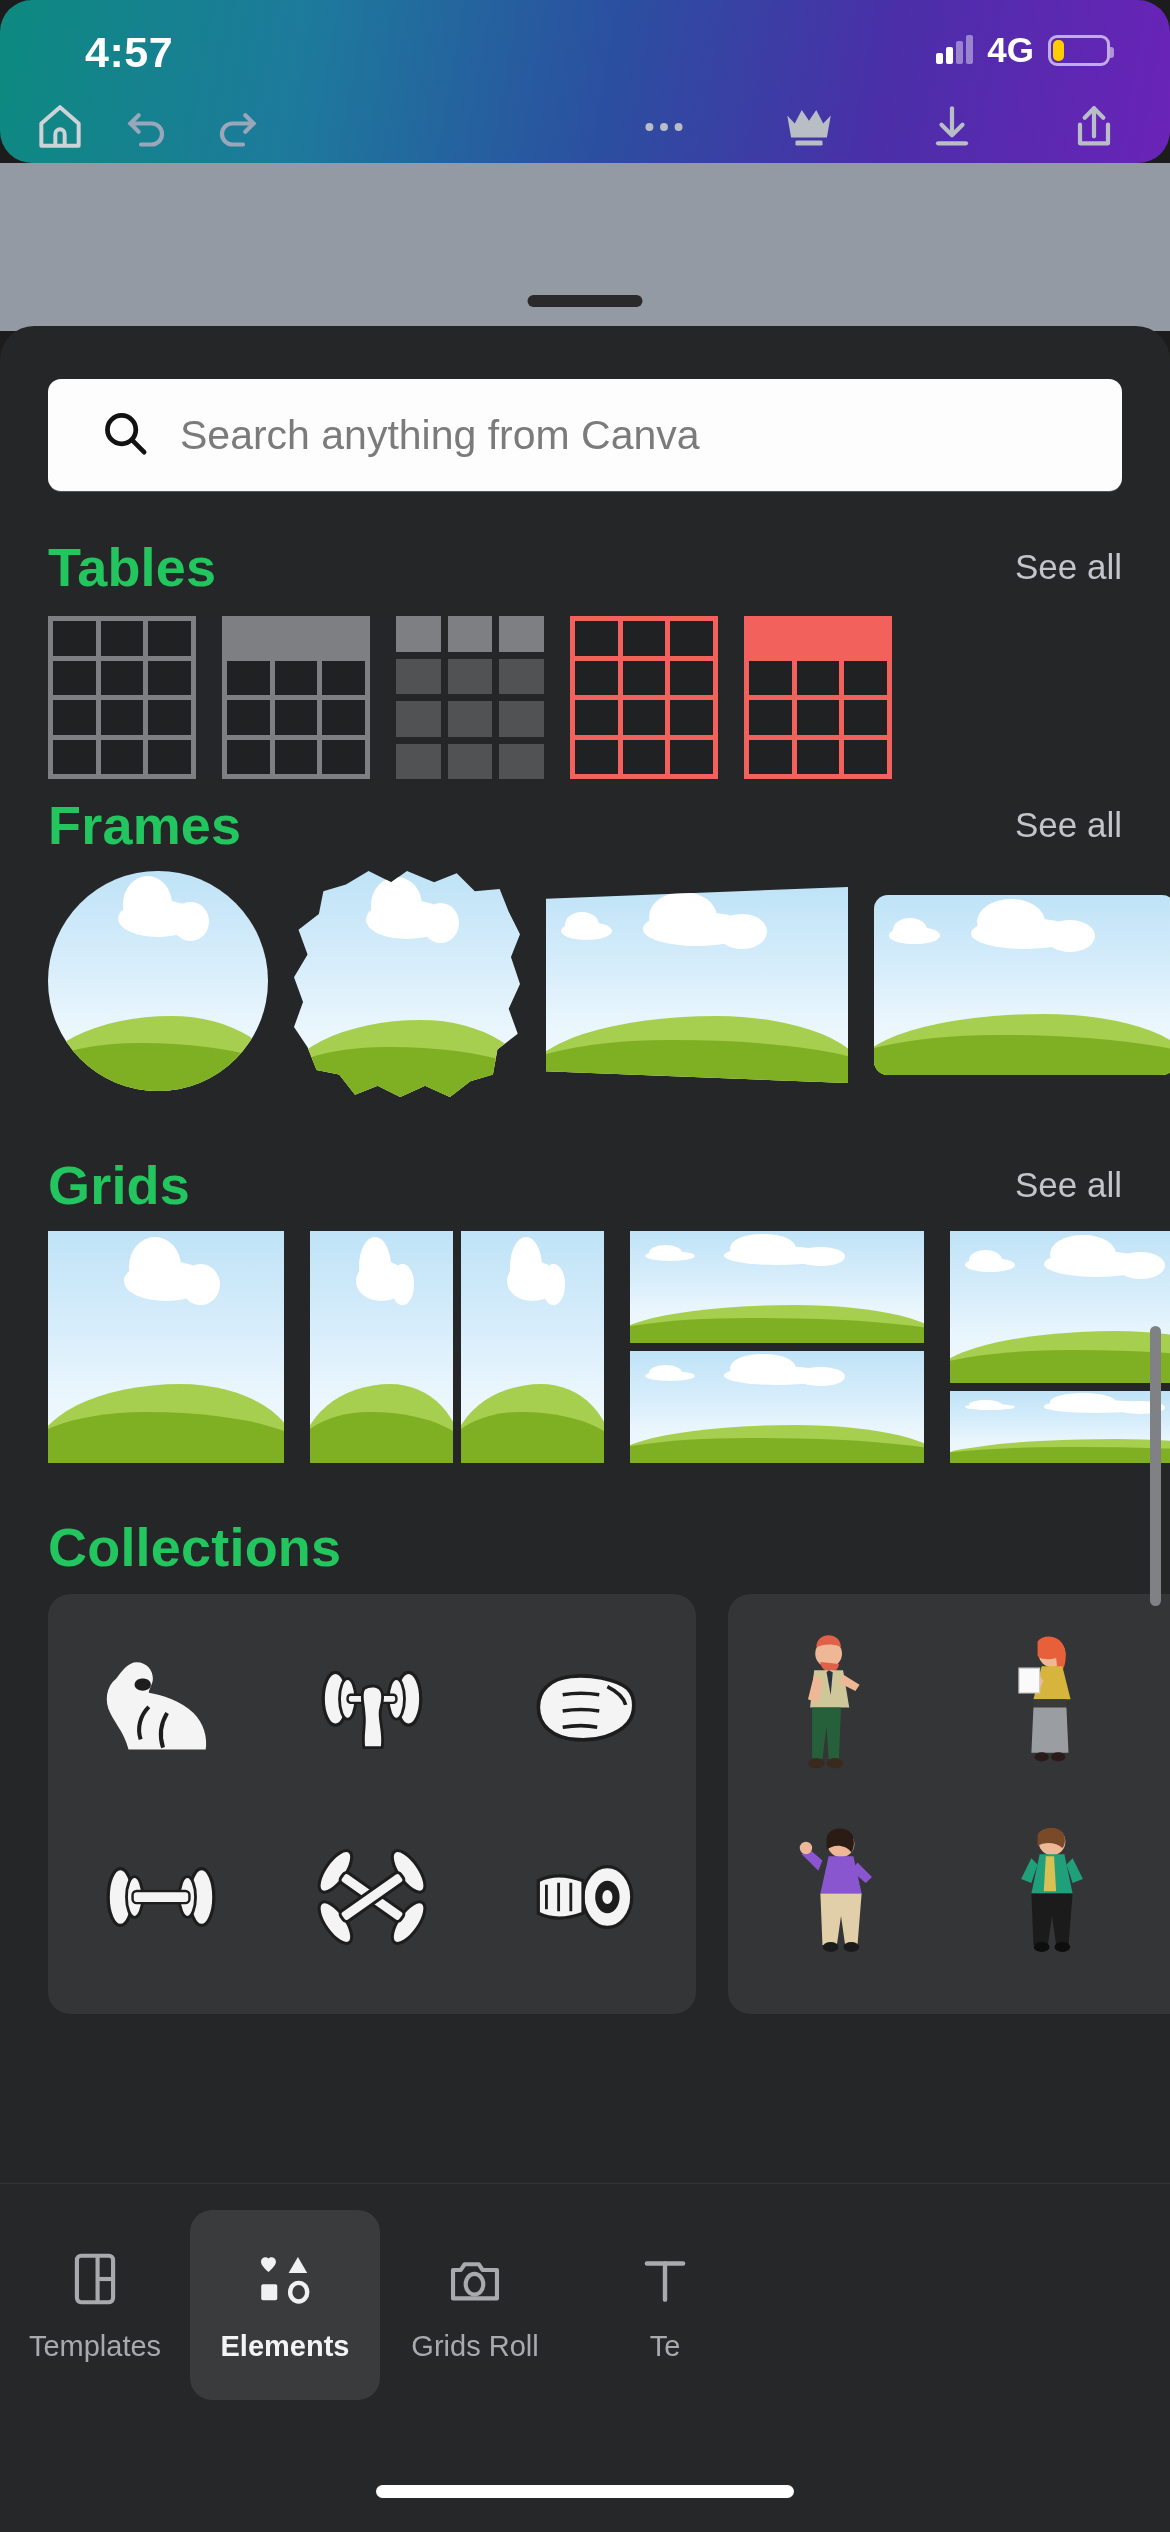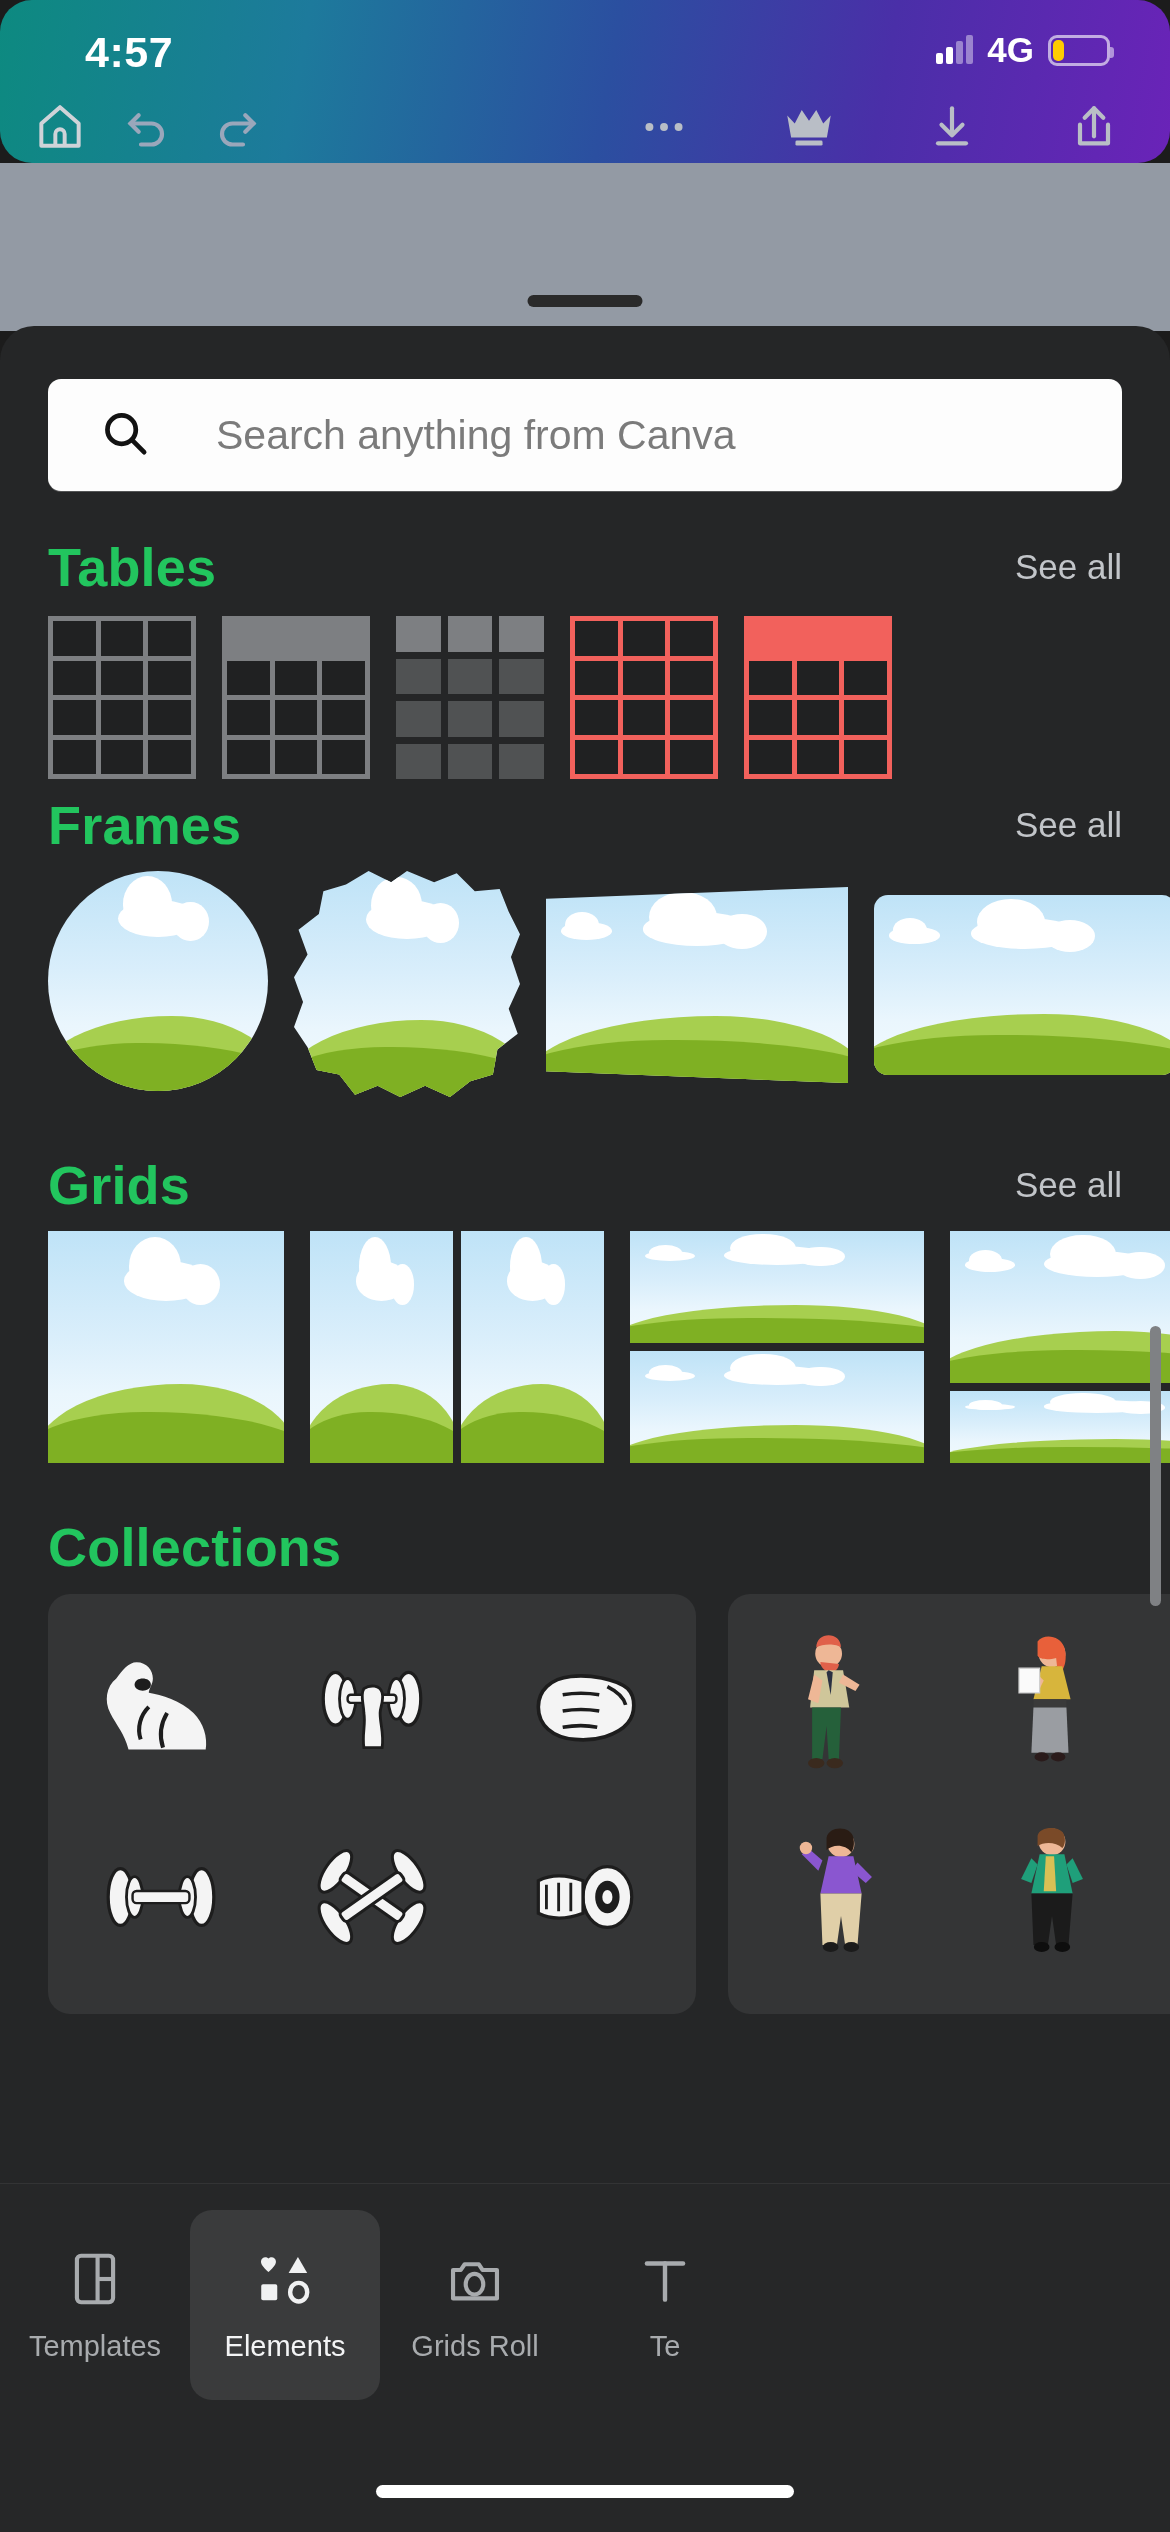--- a/index.html
+++ b/index.html
@@ -78,21 +78,20 @@
   }
   #panel-scroll { position:absolute; left:0; top:0; width:1170px; }
 
   
   #search-bar {
     position:absolute; left:48px; top:53px;
     width:1074px; height:112px;
     background:#fdfdfd; border-radius:13px;
     display:flex; align-items:center;
     box-shadow:0 1px 0 rgba(255,255,255,0.22);
-    gap:36px;
   }
   #search-icon { margin-left:50px; margin-right:28px; flex:none; }
   #search-input {
     flex:1; border:0; outline:0; background:transparent;
     font-family:"Liberation Sans", sans-serif;
     font-size:41px; color:#1b1b1b; padding-right:30px;
   }
   #search-input::placeholder { color:#7b7b7b; }
 
   
@@ -225,21 +224,21 @@
     display:flex; align-items:flex-start;
   }
   .tab {
     flex:none; width:190px; height:190px;
     display:flex; flex-direction:column; align-items:center; justify-content:center;
     gap:20px; border-radius:22px;
   }
   .tab svg { display:block; }
   .tab-label { font-size:29px; color:#a8abae; }
   .tab.active { background:#3a3b3c; }
-  .tab.active .tab-label { color:#f3f4f5; font-weight:normal; }
+  .tab.active .tab-label { color:#f3f4f5; font-weight:bold; }
   #home-indicator {
     position:absolute; left:50%; bottom:34px; transform:translateX(-50%);
     width:418px; height:13px; border-radius:7px; background:#ffffff;
   }
 </style>
 </head>
 <body>
 
 <div id="app-header">
 

